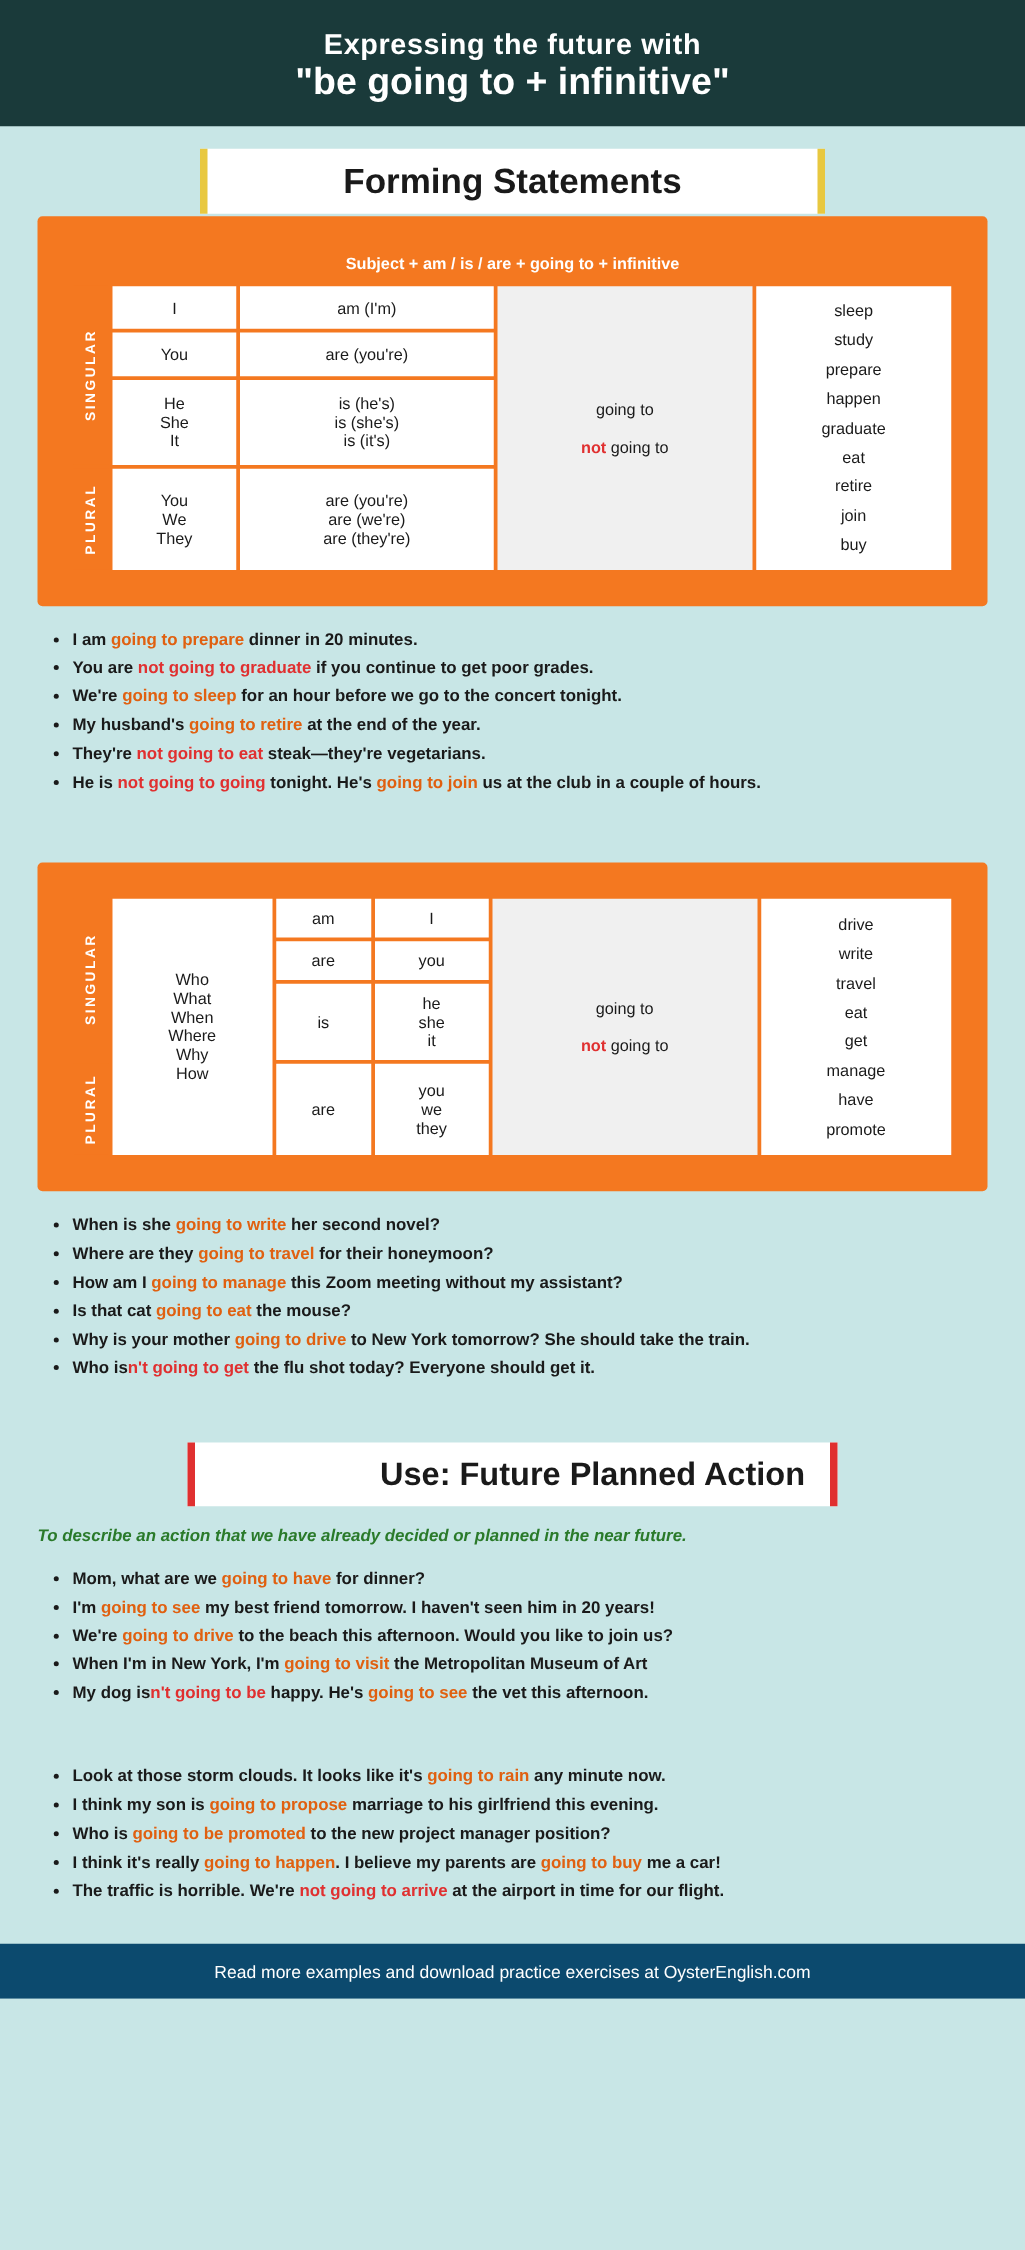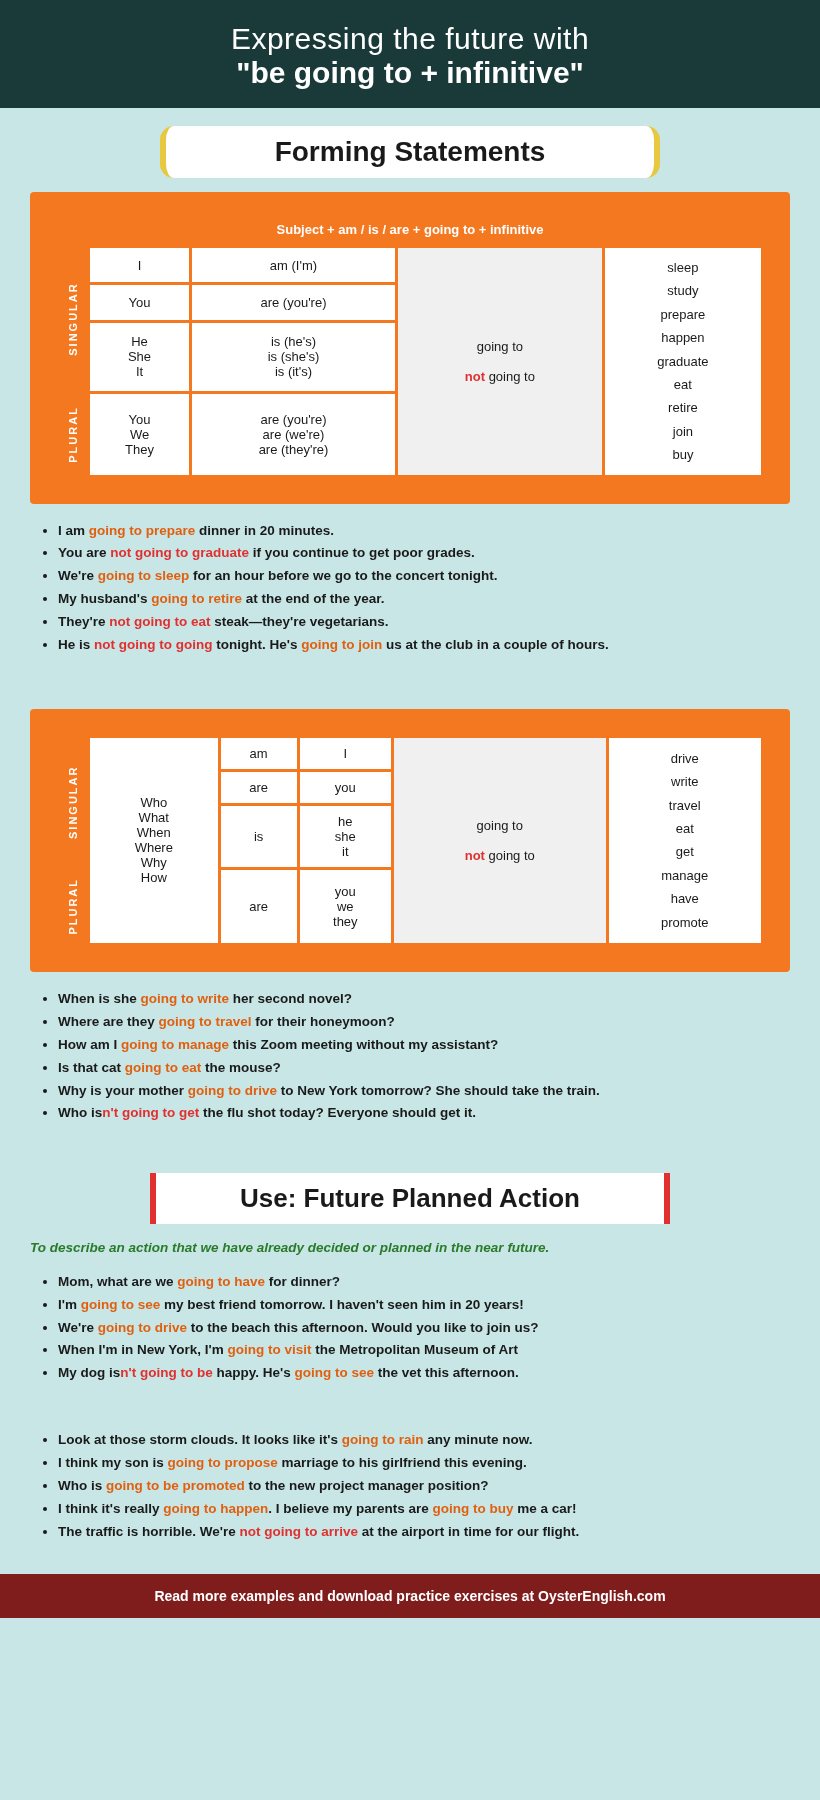--- a/index.html
+++ b/index.html
@@ -10,42 +10,41 @@
       color: #1a1a1a;
     }
 
     .header {
       background-color: #1a3a3a;
       color: white;
       text-align: center;
       padding: 22px 20px 18px;
     }
     .header .top-line {
-      font-size: 30px;
-      font-weight: normal;
+      font-size: 23px;
+      font-weight: bold;
       letter-spacing: 0.5px;
     }
     .header .bottom-line {
       font-size: 30px;
       font-weight: bold;
     }
 
     .section-wrapper {
       padding: 18px 30px;
     }
 
     .section-title-box {
       background: white;
       border-left: 6px solid #e8c840;
       border-right: 6px solid #e8c840;
       text-align: center;
       padding: 10px 20px;
-      margin: 0 auto 14px;
+      margin: 0 auto 2px;
       max-width: 500px;
-      border-radius: 14px;
     }
     .section-title-box h2 {
       font-size: 28px;
       font-weight: 900;
       color: #1a1a1a;
     }
 
     .orange-table-container {
       background-color: #f47820;
       border-radius: 4px;
@@ -120,47 +119,47 @@
 
     
     .use-section {
       padding: 14px 30px;
     }
 
     .use-title-box {
       background: white;
       border-left: 6px solid #e03030;
       border-right: 6px solid #e03030;
-      text-align: center;
+      text-align: right;
       padding: 10px 20px;
       margin: 0 auto 14px;
       max-width: 520px;
     }
     .use-title-box h2 {
       font-size: 26px;
       font-weight: 900;
       color: #1a1a1a;
     }
 
     .use-description {
       color: #2a7a2a;
       font-size: 13.5px;
       font-weight: bold;
       font-style: italic;
       margin-bottom: 12px;
       line-height: 1.5;
     }
 
     .footer {
-      background-color: #7f1d1d;
+      background-color: #0c4a6e;
       color: white;
       text-align: center;
       padding: 14px 20px;
       font-size: 14px;
-      font-weight: bold;
+      font-weight: normal;
     }
   </style>
 </head>
 <body>
 
 <div class="header">
   <div class="top-line">Expressing the future with</div>
   <div class="bottom-line">"be going to + infinitive"</div>
 </div>
 

